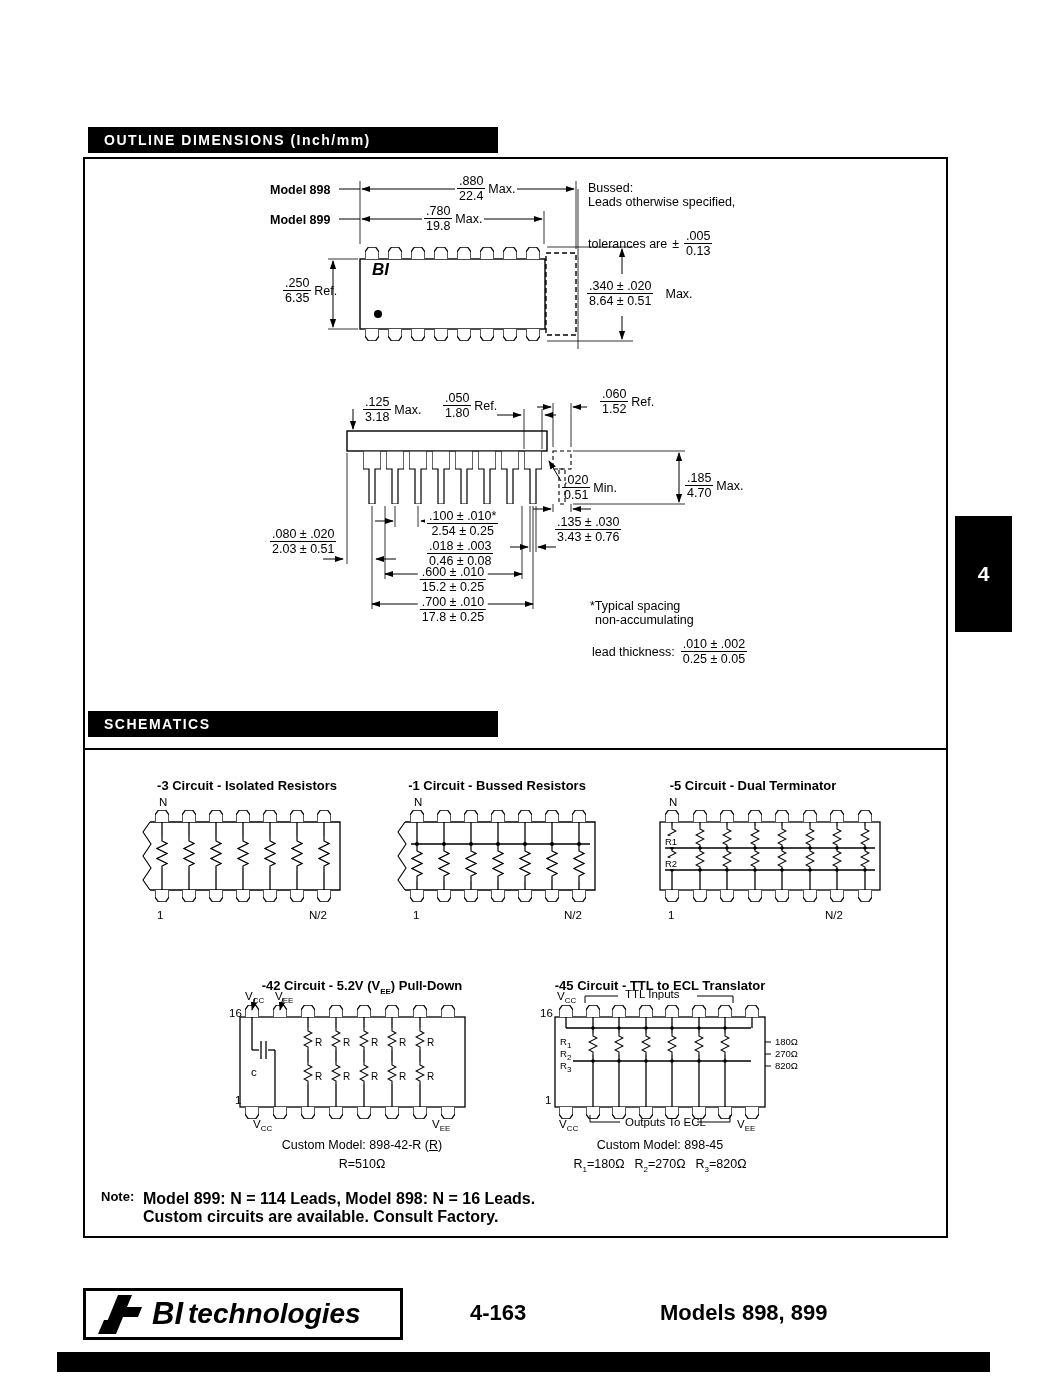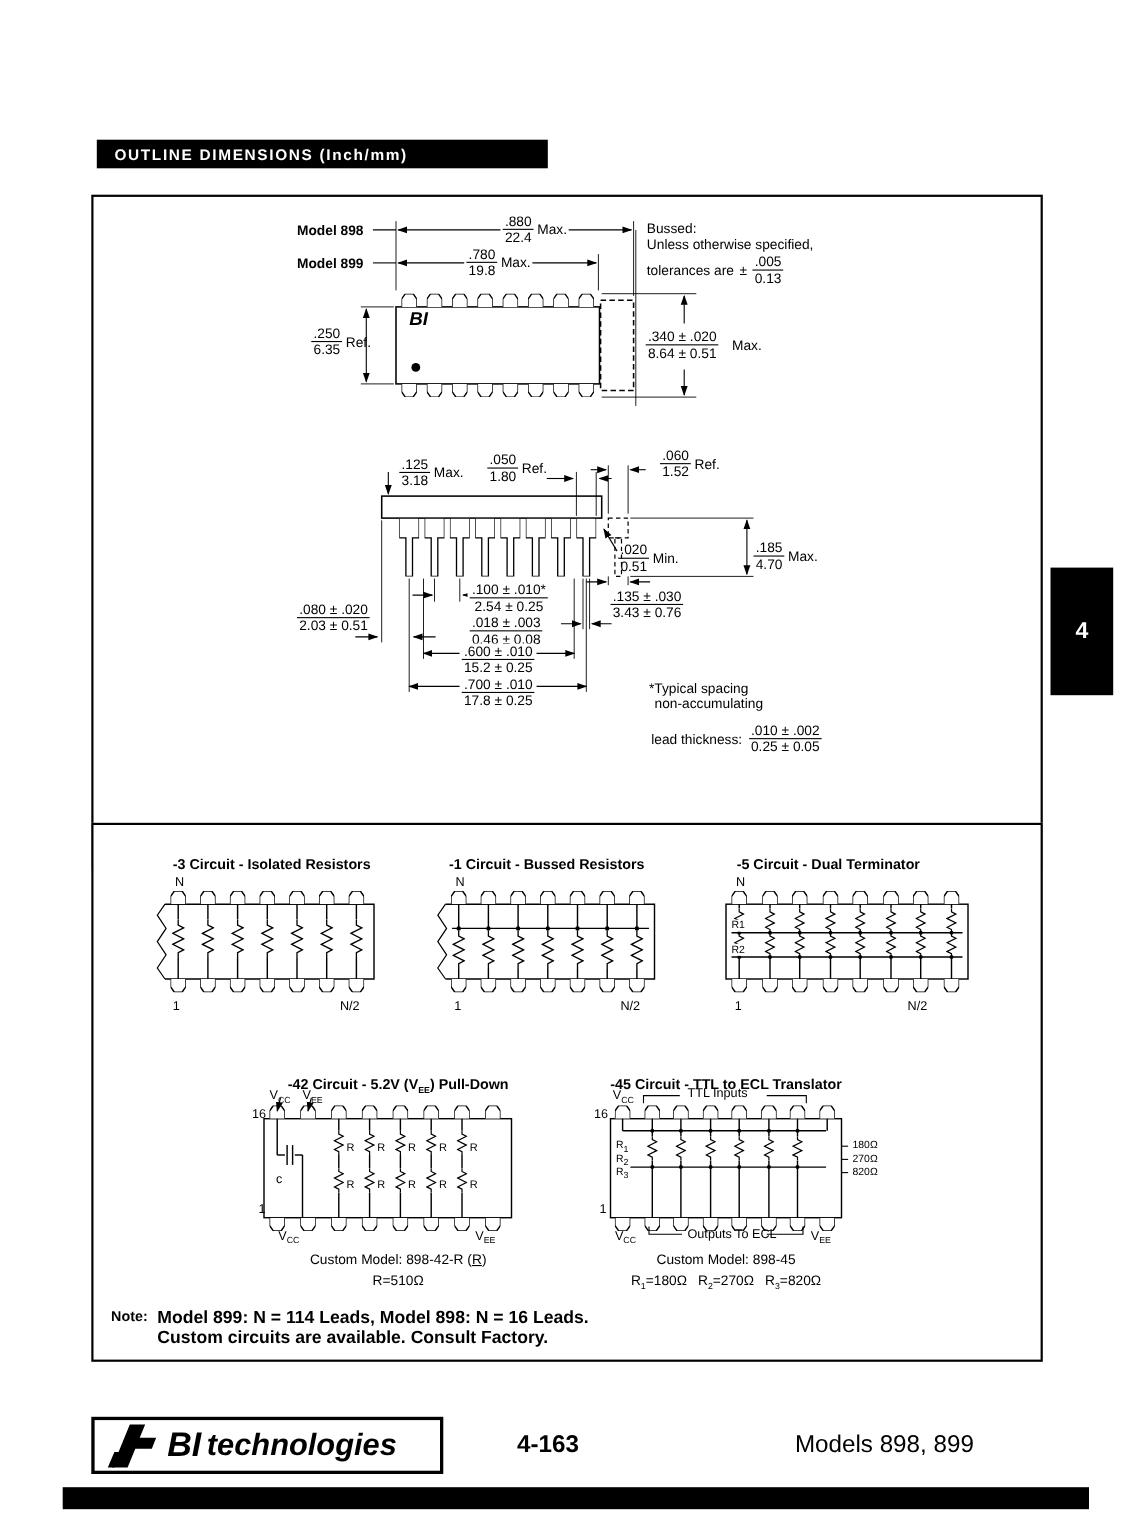--- a/index.html
+++ b/index.html
@@ -23,21 +23,21 @@
   .small{font-size:9.5px}
   .art{position:absolute;left:0;top:0}
   .tab4{position:absolute;left:955px;top:516px;width:57px;height:116px;background:#000;color:#fff;
         display:flex;align-items:center;justify-content:center;font-weight:bold;font-size:21px}
   .logoBox{position:absolute;left:83px;top:1288px;width:320px;height:52px;border:3px solid #000;background:#fff;
            display:flex;align-items:center}
   .brand{font-style:italic;font-weight:bold;white-space:nowrap}
   .brand-bi{font-size:31px}
   .brand-rest{font-size:28px;margin-left:5px}
   .pgnum{position:absolute;left:470px;top:1300px;font-size:22px;font-weight:bold}
-  .models{position:absolute;left:660px;top:1300px;width:288px;text-align:center;font-size:22px;font-weight:normal}
+  .models{position:absolute;left:660px;top:1300px;width:288px;text-align:left;font-size:22px;font-weight:bold}
   .botbar{position:absolute;left:57px;top:1352px;width:933px;height:20px;background:#000}
   svg text{font-family:"Liberation Sans", sans-serif}
 </style>
 </head>
 <body>
 
 <div class="page">
 
   <svg width="0" height="0" style="position:absolute">
     <defs>
@@ -59,21 +59,21 @@
       <symbol id="ls" width="18" height="53" viewBox="0 0 18 53">
         <path d="M0,0 H18 V18 H12 V53 H6 V18 H0 Z" fill="#fff" stroke="#000" stroke-width="1.2"></path>
       </symbol>
     </defs>
   </svg>
 
   <div class="secbar" style="top:127px">
     <span>OUTLINE DIMENSIONS (Inch/mm)</span>
   </div>
 
-  <div class="box" style="left:83px;top:177px;width:865px;height:613px">
+  <div class="box" style="left:83px;top:157px;width:865px;height:613px">
 
     <svg class="art" width="861" height="513" viewBox="0 0 861 513">
       <g stroke="#000" fill="none" stroke-width="1.4">
         <rect x="275" y="100" width="185" height="70" fill="#fff"></rect>
         <use href="#pt" x="280" y="88"></use>
           <use href="#pt" x="303" y="88"></use>
           <use href="#pt" x="326" y="88"></use>
           <use href="#pt" x="349" y="88"></use>
           <use href="#pt" x="372" y="88"></use>
           <use href="#pt" x="395" y="88"></use>
@@ -155,22 +155,22 @@
     </svg>
 
     <span class="lbl bold" style="left:185px;top:24px">Model 898</span>
     <span class="lbl bold" style="left:185px;top:54px">Model 899</span>
 
     <span class="lbl wbg" style="left:370px;top:15px"><span class="frac"><span class="ft">.880</span><span class="fb">22.4</span></span><span class="sfx">Max.</span></span>
     <span class="lbl wbg" style="left:337px;top:45px"><span class="frac"><span class="ft">.780</span><span class="fb">19.8</span></span><span class="sfx">Max.</span></span>
 
     <div class="lbl" style="left:503px;top:22px">
       <div>Bussed:</div>
-      <div>Unless otherwise specified,</div>
-      <div style="display:flex;align-items:center;gap:5px;margin-top:2px">
+      <div>Leads otherwise specified,</div>
+      <div style="display:flex;align-items:center;gap:5px;margin-top:20px">
         <span>tolerances are</span>
         <span>±</span>
         <span class="frac">
             <span class="ft">.005</span>
             <span class="fb">0.13</span>
           </span>
       </div>
     </div>
 
     <span class="lbl bold" style="left:287px;top:101px;font-style:italic;font-size:17px">BI</span>
@@ -201,20 +201,23 @@
           <span class="ft">.010 ± .002</span>
           <span class="fb">0.25 ± 0.05</span>
         </span>
     </div>
   </div>
 
   <div class="tab4">
     <span>4</span>
   </div>
 
+  <div class="secbar" style="top:711px">
+    <span>SCHEMATICS</span>
+  </div>
 
   <div class="box" style="left:83px;top:748px;width:865px;height:490px">
 
     <svg class="art" width="861" height="486" viewBox="0 0 861 486">
 
       <g stroke="#000" fill="none" stroke-width="1.3">
         <path d="M65,72 H255 V140 H65"></path>
         <path d="M65,72 L58,82 L66,94 L58,106 L66,118 L58,130 L65,140" stroke-width="1.1"></path>
         <use href="#pt" x="70" y="60"></use>
           <use href="#pt" x="97" y="60"></use>

